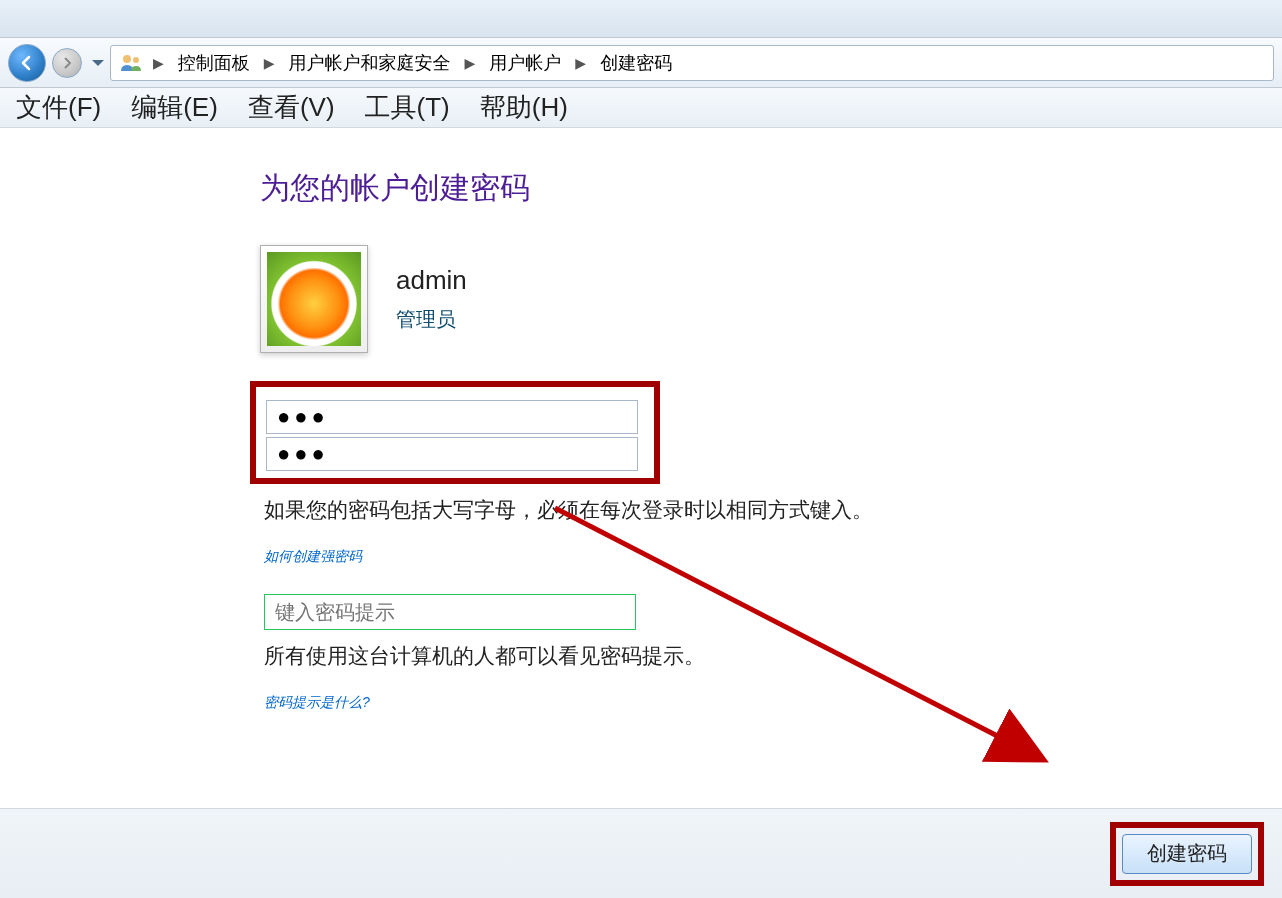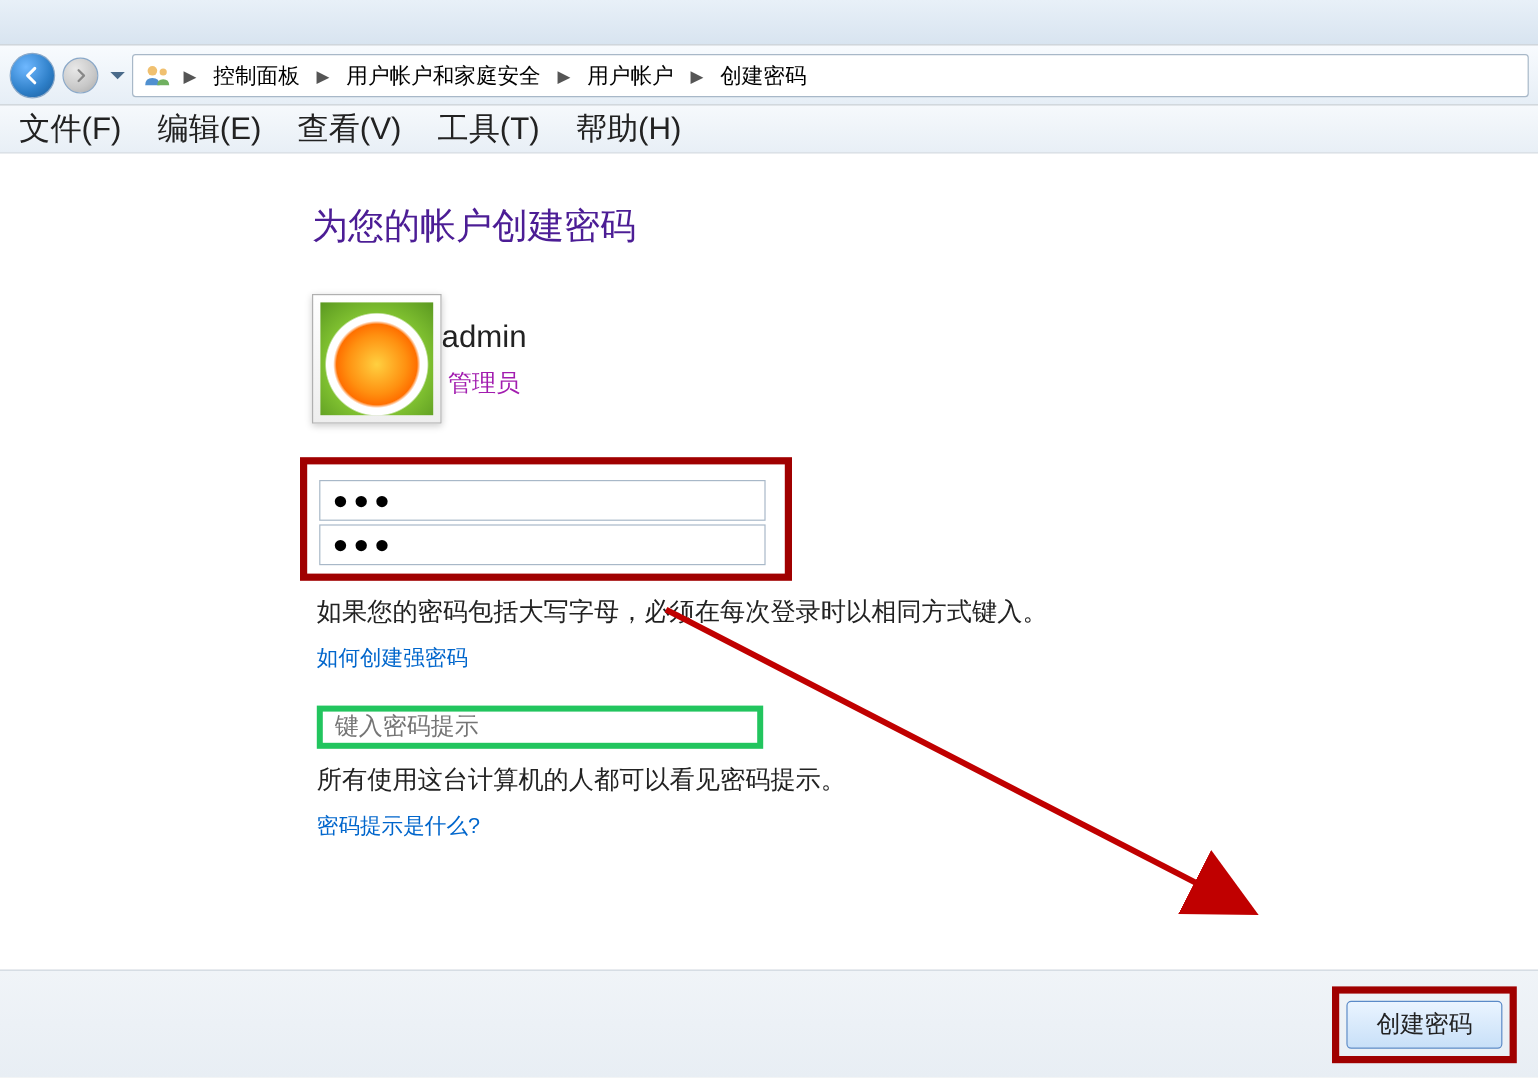--- a/index.html
+++ b/index.html
@@ -83,36 +83,37 @@
     }
     .page-title {
       color: #4c1d95;
       font-size: 30px;
       font-weight: 400;
       margin-bottom: 36px;
     }
     .user-row {
       display: flex;
       align-items: center;
+      gap: 28px;
       margin-bottom: 28px;
     }
     .avatar {
       width: 108px; height: 108px;
       border: 1px solid #b0b0b0;
       background: linear-gradient(#fff, #eee);
       padding: 6px;
       box-shadow: 0 2px 6px rgba(0,0,0,.2);
       position: relative;
     }
     .avatar-inner {
       width: 100%; height: 100%;
       background: radial-gradient(circle at 50% 55%, #ffd040 0%, #ff9010 35%, #ff7000 48%, #fff 52%, #fff 60%, #7fc030 62%, #5a9820 100%);
     }
     .user-info { font-size: 26px; color: #222; }
-    .user-role { font-size: 20px; color: #a21caf; margin-top: 10px; text-align: center; }
+    .user-role { font-size: 20px; color: #0c4a6e; margin-top: 10px; }
     .highlight-box {
       border: 6px solid #a00000;
       padding: 10px 4px 4px 4px;
       width: 410px;
       margin-left: -10px;
       margin-bottom: 6px;
     }
     .pw-input {
       width: 372px;
       height: 34px;
@@ -125,28 +126,29 @@
       display: block;
       font-family: inherit;
     }
     .help-text {
       font-size: 21px;
       color: #222;
       margin: 12px 0 6px 4px;
     }
     .link {
       color: #0066cc;
-      font-size: 18px;
-      margin: 6px 0 28px 4px;
+      font-size: 14px;
+      margin: 18px 0 28px 4px;
       display: inline-block;
+      font-style: italic;
     }
     .hint-input {
       width: 372px;
       height: 36px;
-      border: 5px solid #22c55e;
+      border: 1px solid #22c55e;
       background: #fff;
       font-size: 20px;
       padding: 0 10px;
       margin-left: 4px;
       color: #888;
       font-family: inherit;
     }
     .footer {
       position: absolute;
       bottom: 0; left: 0; right: 0;

